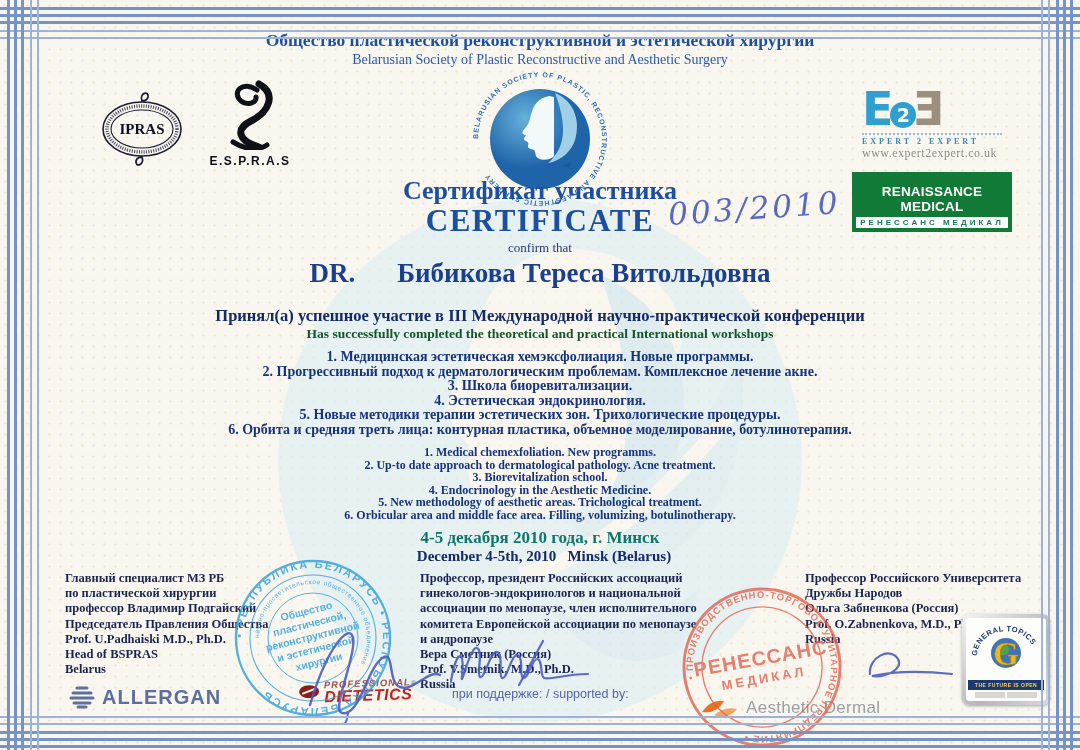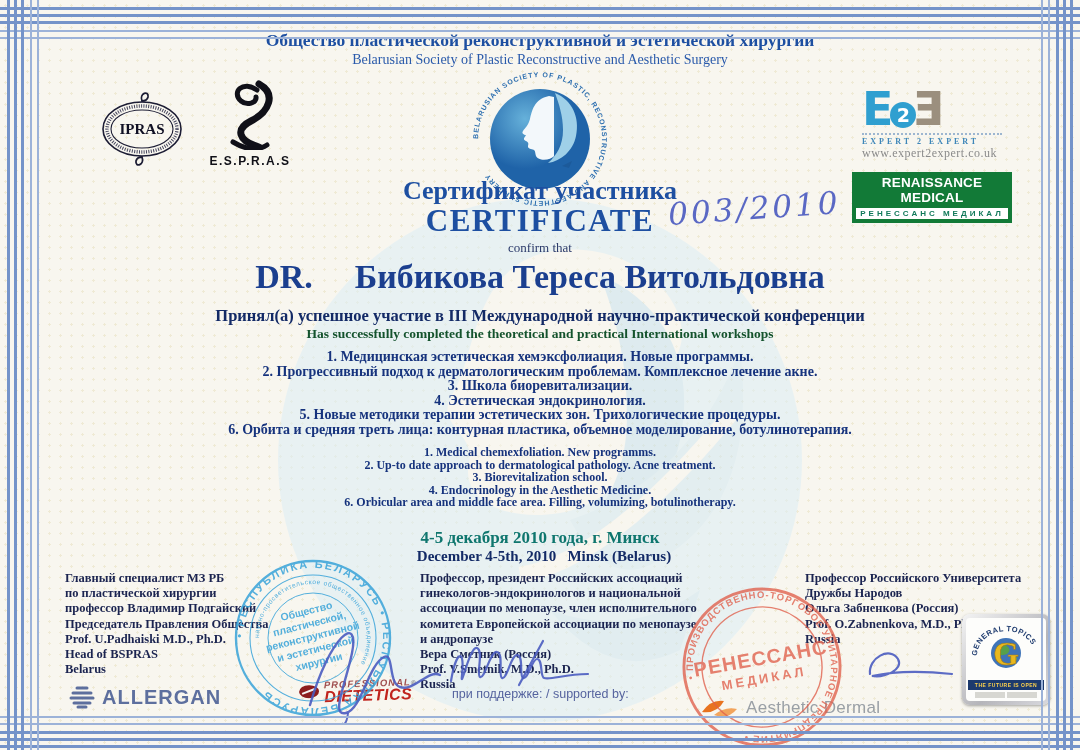--- a/index.html
+++ b/index.html
@@ -33,39 +33,39 @@
       transparent 32px 37px,#9cb2d8 37px 39px,transparent 39px);}
   
   .hdr-ru{top:30px;font-size:17.5px;color:#1d4fa1;}
   .hdr-en{top:52px;font-size:14px;color:#2a5aab;}
   .title-ru{top:176px;font-size:26px;color:#1d4fa1;}
   .title-en{top:203px;font-size:31px;letter-spacing:1.5px;color:#1d4fa1;}
   .confirm{top:240px;font-size:13px;color:#2b3a6a;}
   .cert-no{left:668px;top:190px;font-size:31px;color:#5a68c4;font-style:italic;
            letter-spacing:3px;transform:rotate(-4deg);font-family:"DejaVu Serif",serif;}
   .namerow{top:258px;display:flex;justify-content:center;gap:42px;
-           font-size:34px;color:#1b3f8f;}
+           font-size:27px;color:#1b3f8f;}
   .stat-ru{top:306px;font-size:16.5px;color:#132a66;}
   .stat-en{top:326px;font-size:13.5px;color:#14532d;}
   .list-ru{top:350px;font-size:14px;line-height:14.6px;color:#16337d;}
   .list-en{top:446px;font-size:12px;line-height:12.6px;color:#16337d;}
   .date-ru{top:528px;font-size:17px;color:#0f766e;}
   .date-en{top:548px;font-size:15px;color:#132a66;white-space:pre;padding-left:8px;}
   .sig{font-size:12.5px;line-height:15.2px;font-weight:700;color:#1b2450;}
   .support{left:452px;top:687px;font-size:12.5px;color:#55639e;}
   
   .e2e-big{font-family:"DejaVu Sans","Liberation Sans",sans-serif;font-weight:700;
            font-size:46px;line-height:46px;color:#2f9fd0;display:flex;align-items:center;}
   .e2e-2{display:inline-block;width:26px;height:26px;line-height:26px;border-radius:50%;
          background:#2f9fd0;color:#fff;font-size:19px;text-align:center;margin:12px -3px 0;}
   .e2e-mirror{display:inline-block;transform:scaleX(-1);color:#9b8f7e;}
   .e2e-cap{font-size:8px;font-weight:700;letter-spacing:3px;color:#3e86b8;
            border-top:2px dotted #9db6d0;padding-top:2px;margin-top:1px;}
   .e2e-url{font-size:12px;color:#8a8a8a;letter-spacing:.5px;}
-  .ren-box{width:152px;background:#127a37;padding:3px 4px 4px;text-align:center;}
+  .ren-box{width:152px;background:#127a37;padding:12px 4px 4px;text-align:center;}
   .ren-en{color:#fff;font-weight:700;font-size:13.5px;letter-spacing:.2px;
           font-family:"Liberation Sans",sans-serif;}
   .ren-ru{background:#fff;color:#127a5a;font-weight:700;font-size:8px;letter-spacing:3px;
           margin-top:3px;padding:1px 0;font-family:"Liberation Sans",sans-serif;}
   .allergan{display:flex;align-items:center;gap:6px;color:#5d6f9e;font-weight:700;
             font-size:20px;letter-spacing:1px;}
   .diet{transform:rotate(-2deg);font-style:italic;font-weight:700;line-height:11px;}
   .diet-top{font-size:9.5px;color:#a05050;letter-spacing:1px;}
   .diet-bot{font-size:16px;color:#c0241e;letter-spacing:.5px;}
   .aesd{display:flex;align-items:flex-end;gap:4px;color:#9aa0a6;font-size:17px;
@@ -170,20 +170,21 @@
     <div>4. Эстетическая эндокринология.</div>
     <div>5. Новые методики терапии эстетических зон. Трихологические процедуры.</div>
     <div>6. Орбита и средняя треть лица: контурная пластика, объемное моделирование, ботулинотерапия.</div>
   </div>
 
   <div class="abs ctr b list-en z2">
     <div>1. Medical chemexfoliation. New programms.</div>
     <div>2. Up-to date approach to dermatological pathology. Acne treatment.</div>
     <div>3. Biorevitalization school.</div>
     <div>4. Endocrinology in the Aesthetic Medicine.</div>
+    <div>5. New methodology of aesthetic areas. Trichological treatment.</div>
     <div>6. Orbicular area and middle face area. Filling, volumizing, botulinothеrapy.</div>
   </div>
 
   <div class="abs ctr b date-ru z2">4-5 декабря 2010 года, г. Минск</div>
   <div class="abs ctr b date-en z2">December 4-5th, 2010   Minsk (Belarus)</div>
 
   <div class="abs sig z2" style="left:65px;top:571px;width:230px">
     <div>Главный специалист МЗ РБ</div>
     <div>по пластической хирургии</div>
     <div>профессор Владимир Подгайский</div>

